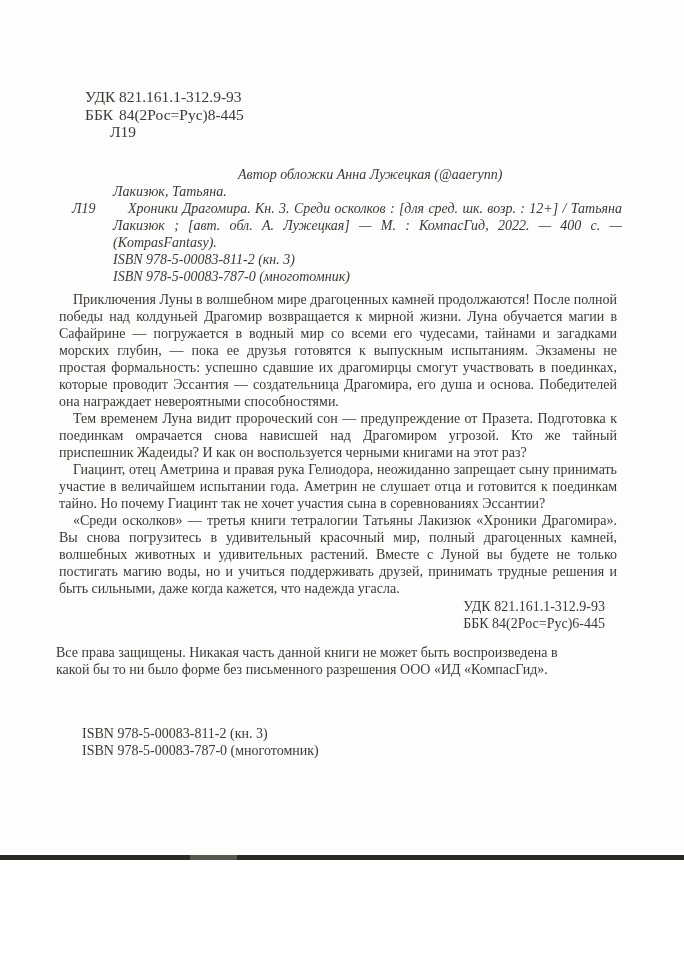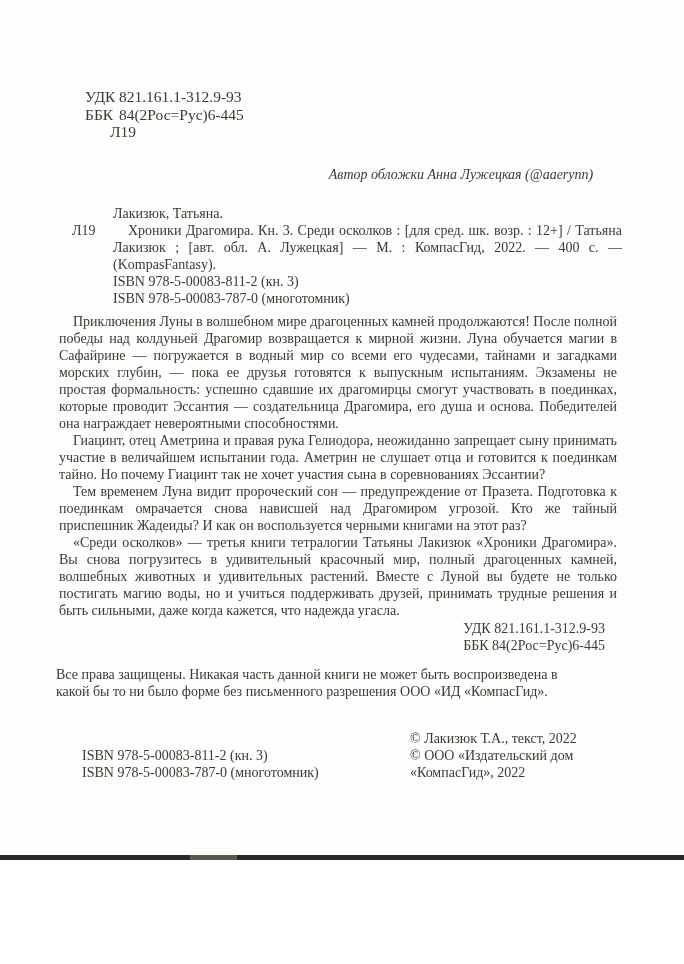--- a/index.html
+++ b/index.html
@@ -17,24 +17,24 @@
     line-height: 17px;
     overflow: hidden;
   }
 
   
   .udk-block { margin-left: 85px; font-size: 15.5px; line-height: 17.5px; }
   .udk-row .lbl { display: inline-block; width: 30px; }
   .udk-row.code-row { padding-left: 25px; }
 
   
-  .author-line { margin-top: 25px; margin-left: 238px; font-style: italic; text-align: center; }
+  .author-line { margin-top: 25px; margin-left: 238px; font-style: italic; }
 
   
-  .bib-block { margin-top: 22px; margin-left: 113px; width: 509px; }
+  .bib-block { margin-left: 113px; width: 509px; font-style: italic; }
   .bib-entry { position: relative; text-align: justify; text-indent: 15px; }
   .bib-code { position: absolute; left: -41px; top: 0; text-indent: 0; }
 
   
   .annotation { margin-top: 6px; margin-left: 59px; width: 558px; text-align: justify; hyphens: auto; }
   .annotation p { margin: 0; text-indent: 14px; }
 
   
   .udk-right { margin: 1px 79px 0 64px; text-align: right; }
 
@@ -55,62 +55,57 @@
 
 <div class="page">
 
   <div class="udk-block">
     <div class="udk-row">
       <span class="lbl">УДК</span>
       <span>821.161.1-312.9-93</span>
     </div>
     <div class="udk-row">
       <span class="lbl">ББК</span>
-      <span>84(2Рос=Рус)6-445</span>
+      <span>84(2Рос=Рус)8-445</span>
     </div>
     <div class="udk-row code-row">
       <span>Л19</span>
     </div>
   </div>
 
   <div class="author-line">Автор обложки Анна Лужецкая (@aaerynn)</div>
 
   <div class="bib-block">
     <div class="bib-author">Лакизюк, Татьяна.</div>
     <div class="bib-entry">
       <span class="bib-code">Л19</span>
       <span>Хроники Драгомира. Кн. 3. Среди осколков : [для сред. шк. возр. : 12+] / Татьяна Лакизюк ; [авт. обл. А. Лужецкая] — М. : КомпасГид, 2022. — 400 с. — (KompasFantasy).</span>
     </div>
     <div class="bib-isbn">ISBN 978-5-00083-811-2 (кн. 3)</div>
     <div class="bib-isbn">ISBN 978-5-00083-787-0 (многотомник)</div>
   </div>
 
   <div class="annotation">
     <p>Приключения Луны в волшебном мире драгоценных камней продолжаются! После полной победы над колдуньей Драгомир возвращается к мирной жизни. Луна обучается магии в Сафайрине — погружается в водный мир со всеми его чудесами, тайнами и загадками морских глубин, — пока ее друзья готовятся к выпускным испытаниям. Экзамены не простая формальность: успешно сдавшие их драгомирцы смогут участвовать в поединках, которые проводит Эссантия — создательница Драгомира, его душа и основа. Победителей она награждает невероятными способностями.</p>
+    <p>Тем временем Луна видит пророческий сон — предупреждение от Празета. Подготовка к поединкам омрачается снова нависшей над Драгомиром угрозой. Кто же тайный приспешник Жадеиды? И как он воспользуется черными книгами на этот раз?</p>
     <p>Гиацинт, отец Аметрина и правая рука Гелиодора, неожиданно запрещает сыну принимать участие в величайшем испытании года. Аметрин не слушает отца и готовится к поединкам тайно. Но почему Гиацинт так не хочет участия сына в соревнованиях Эссантии?</p>
-    <p>Тем временем Луна видит пророческий сон — предупреждение от Празета. Подготовка к поединкам омрачается снова нависшей над Драгомиром угрозой. Кто же тайный приспешник Жадеиды? И как он воспользуется черными книгами на этот раз?</p>
     <p>«Среди осколков» — третья книги тетралогии Татьяны Лакизюк «Хроники Драгомира». Вы снова погрузитесь в удивительный красочный мир, полный драгоценных камней, волшебных животных и удивительных растений. Вместе с Луной вы будете не только постигать магию воды, но и учиться поддерживать друзей, принимать трудные решения и быть сильными, даже когда кажется, что надежда угасла.</p>
   </div>
 
   <div class="udk-right">
     <div>УДК 821.161.1-312.9-93</div>
     <div>ББК 84(2Рос=Рус)6-445</div>
   </div>
 
   <div class="rights">Все права защищены. Никакая часть данной книги не может быть воспроизведена в какой бы то ни было форме без письменного разрешения ООО «ИД «КомпасГид».</div>
 
   <div class="bottom-block">
     <div class="isbn-col">
       <div>ISBN 978-5-00083-811-2 (кн. 3)</div>
       <div>ISBN 978-5-00083-787-0 (многотомник)</div>
     </div>
-    <div class="copyright-col">
-      <div>© Лакизюк Т.А., текст, 2022</div>
-      <div>© ООО «Издательский дом</div>
-      <div>«КомпасГид», 2022</div>
-    </div>
   </div>
 
   <div class="page-edge">
     <div class="page-edge-light"></div>
   </div>
 
 </div>
 
 </body></html>

